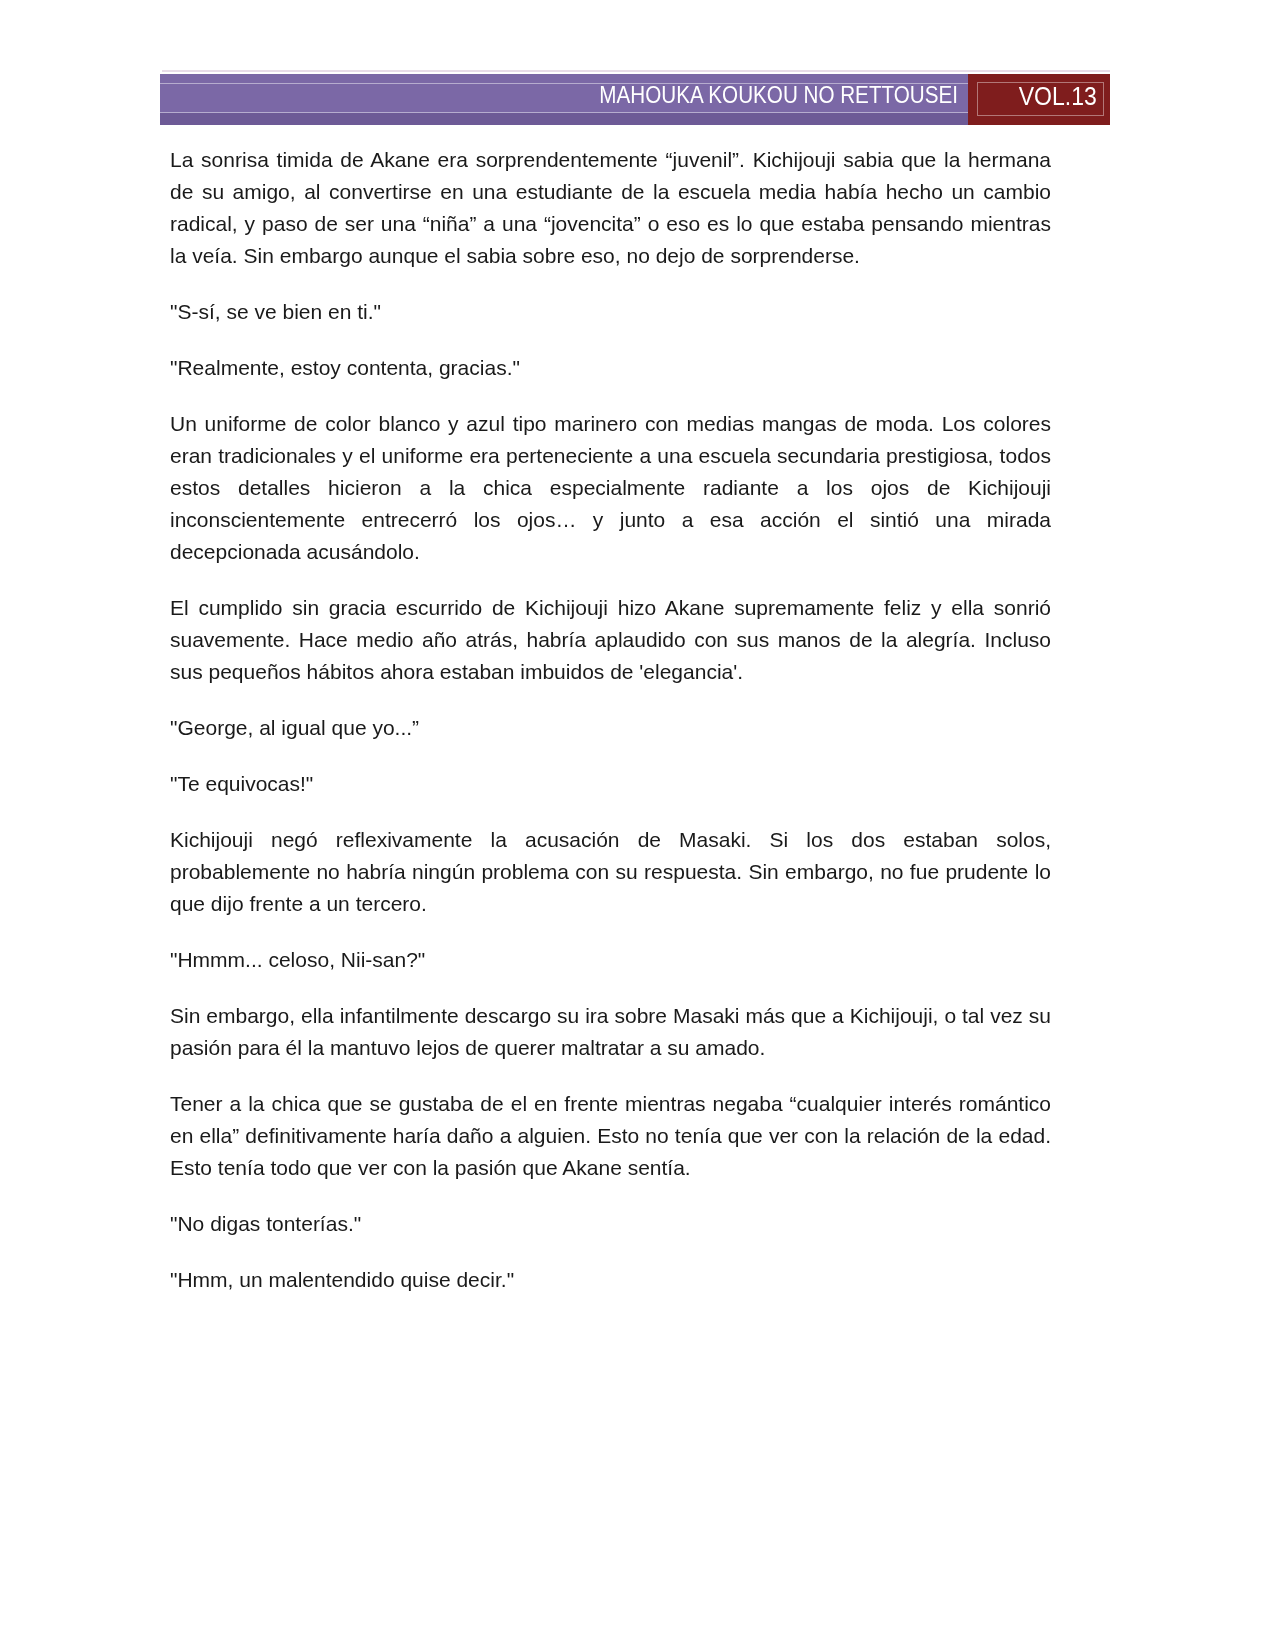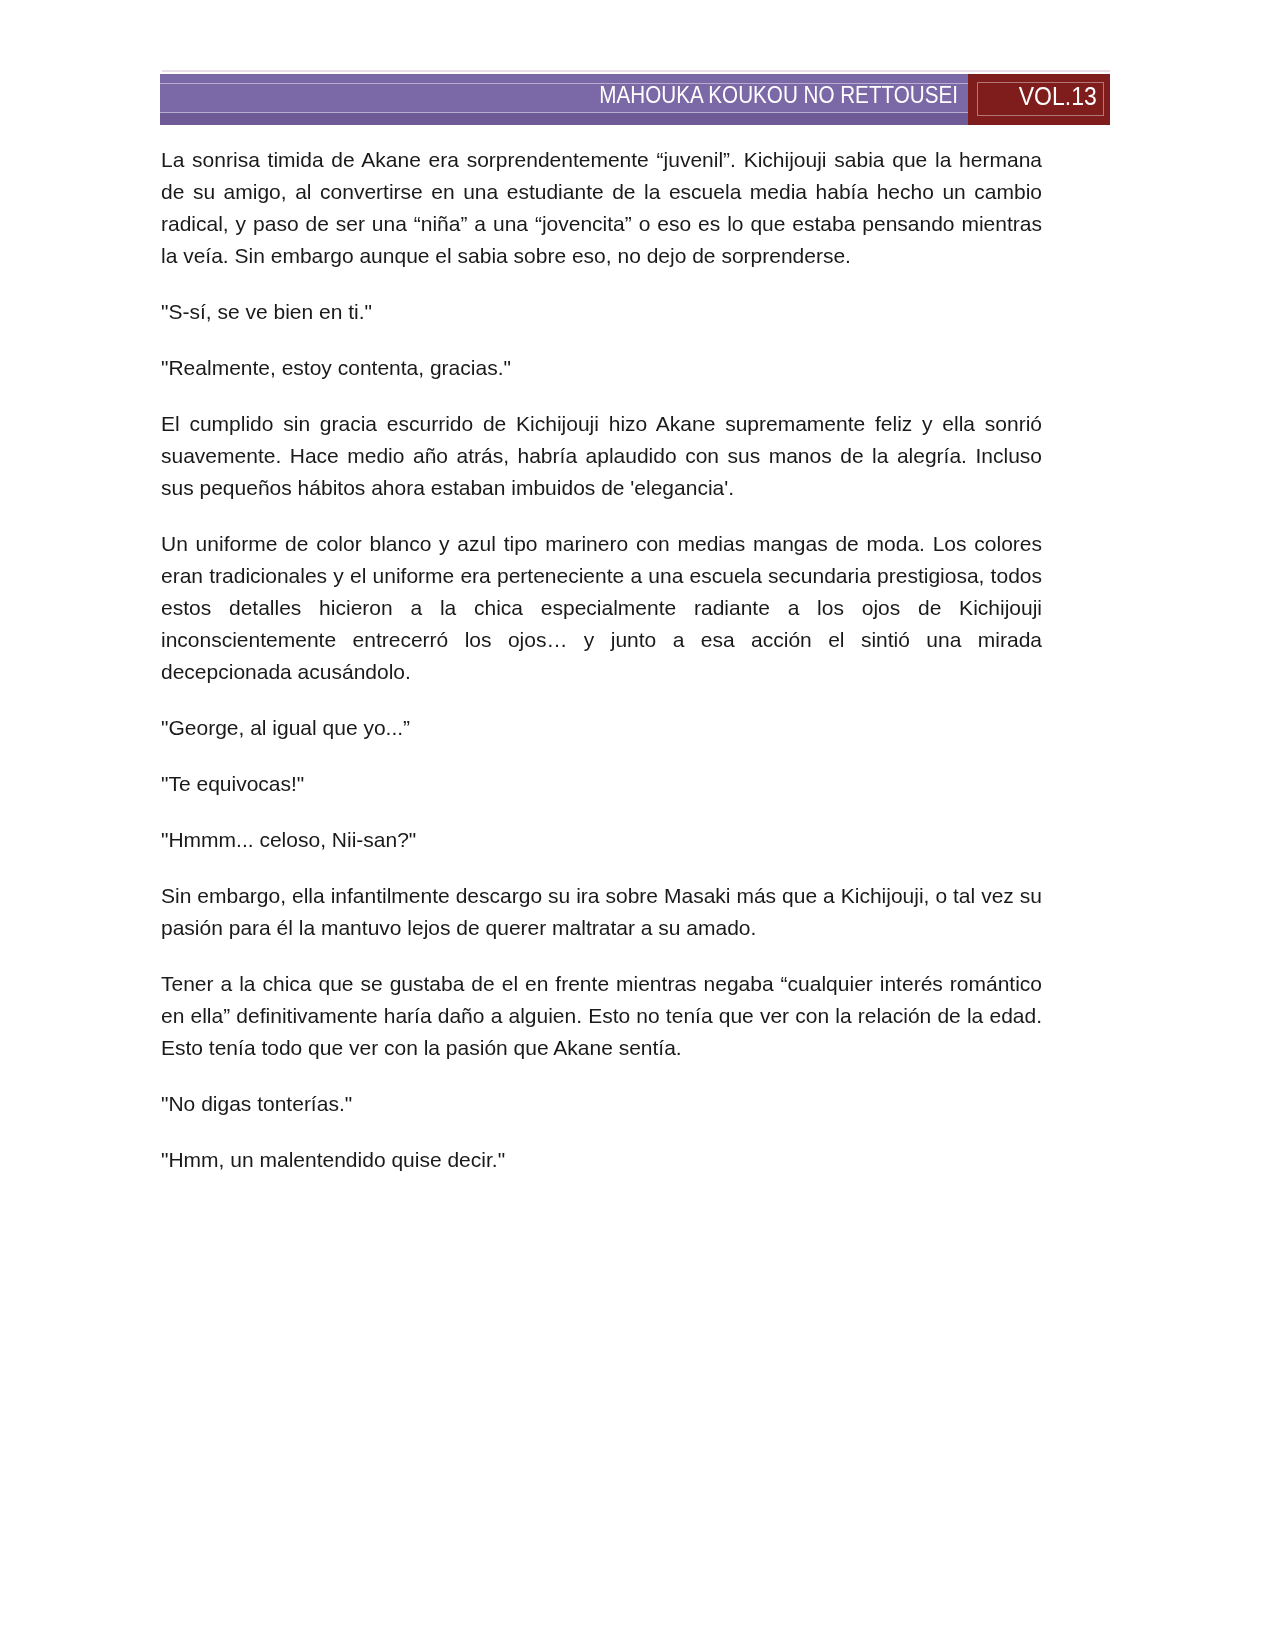--- a/index.html
+++ b/index.html
@@ -104,21 +104,21 @@
     color: #ffffff;
     font-size: 25px;
     white-space: nowrap;
     transform: scaleX(0.92);
     transform-origin: right center;
   }
 
   
   .content {
     position: absolute;
-    left: 161px;
+    left: 170px;
     top: 144px;
     width: 881px;
     color: #1a1a1a;
     font-size: 21px;
     line-height: 32px;
     text-align: justify;
   }
   .content p {
     margin: 0 0 24px 0;
   }
@@ -142,24 +142,25 @@
     <div class="vol-cell">
       <div class="inner-frame"></div>
       <div class="vol-label">VOL.13</div>
     </div>
   </div>
 
   <div class="content">
     <p class="narration">La sonrisa timida de Akane era sorprendentemente “juvenil”. Kichijouji sabia que la hermana de su amigo, al convertirse en una estudiante de la escuela media había hecho un cambio radical, y paso de ser una “niña” a una “jovencita” o eso es lo que estaba pensando mientras la veía. Sin embargo aunque el sabia sobre eso, no dejo de sorprenderse.</p>
     <p class="dialogue">"S-sí, se ve bien en ti."</p>
     <p class="dialogue">"Realmente, estoy contenta, gracias."</p>
+    <p class="narration">Un uniforme de color blanco y azul tipo marinero con medias mangas de moda. Los colores eran tradicionales y el uniforme era perteneciente a una escuela secundaria prestigiosa, todos estos detalles hicieron a la chica especialmente radiante a los ojos de Kichijouji inconscientemente entrecerró los ojos… y junto a esa acción el sintió una mirada decepcionada acusándolo.</p>
     <p class="narration">El cumplido sin gracia escurrido de Kichijouji hizo Akane supremamente feliz y ella sonrió suavemente. Hace medio año atrás, habría aplaudido con sus manos de la alegría. Incluso sus pequeños hábitos ahora estaban imbuidos de 'elegancia'.</p>
-    <p class="narration">Un uniforme de color blanco y azul tipo marinero con medias mangas de moda. Los colores eran tradicionales y el uniforme era perteneciente a una escuela secundaria prestigiosa, todos estos detalles hicieron a la chica especialmente radiante a los ojos de Kichijouji inconscientemente entrecerró los ojos… y junto a esa acción el sintió una mirada decepcionada acusándolo.</p>
     <p class="dialogue">"George, al igual que yo...”</p>
     <p class="dialogue">"Te equivocas!"</p>
+    <p class="narration">Kichijouji negó reflexivamente la acusación de Masaki. Si los dos estaban solos, probablemente no habría ningún problema con su respuesta. Sin embargo, no fue prudente lo que dijo frente a un tercero.</p>
     <p class="dialogue">"Hmmm... celoso, Nii-san?"</p>
     <p class="narration">Sin embargo, ella infantilmente descargo su ira sobre Masaki más que a Kichijouji, o tal vez su pasión para él la mantuvo lejos de querer maltratar a su amado.</p>
     <p class="narration">Tener a la chica que se gustaba de el en frente mientras negaba “cualquier interés romántico en ella” definitivamente haría daño a alguien. Esto no tenía que ver con la relación de la edad. Esto tenía todo que ver con la pasión que Akane sentía.</p>
     <p class="dialogue">"No digas tonterías."</p>
     <p class="dialogue">"Hmm, un malentendido quise decir."</p>
   </div>
 
 </div>
 
 </body></html>

